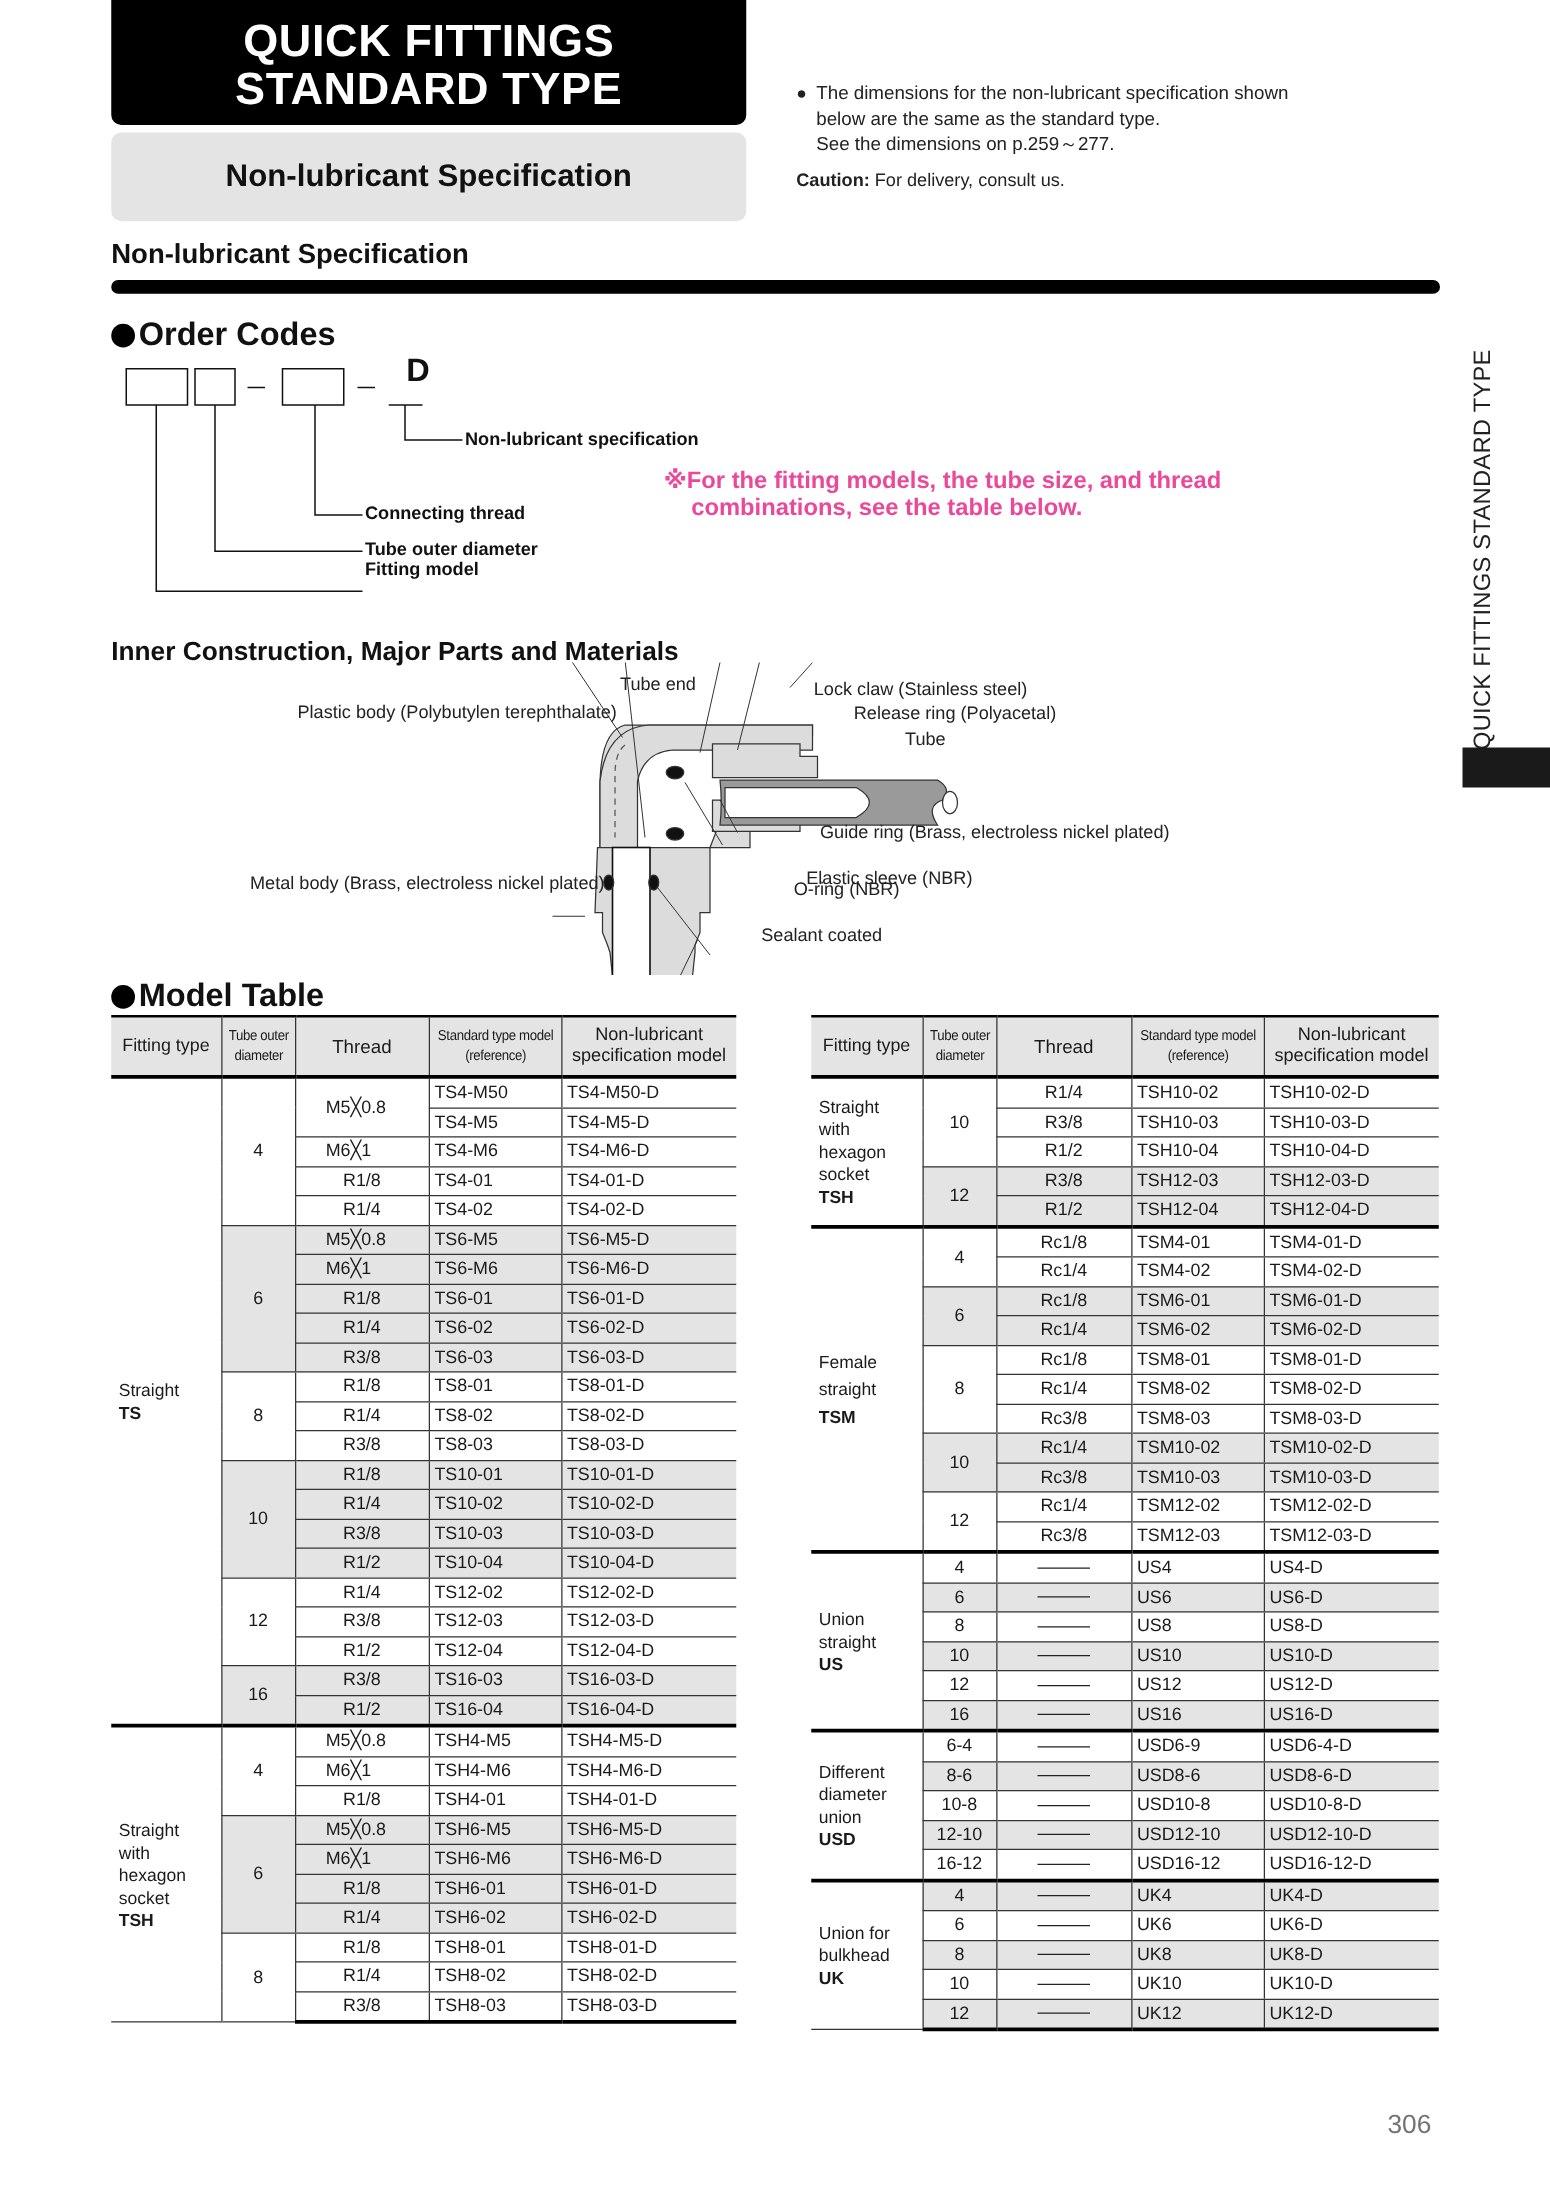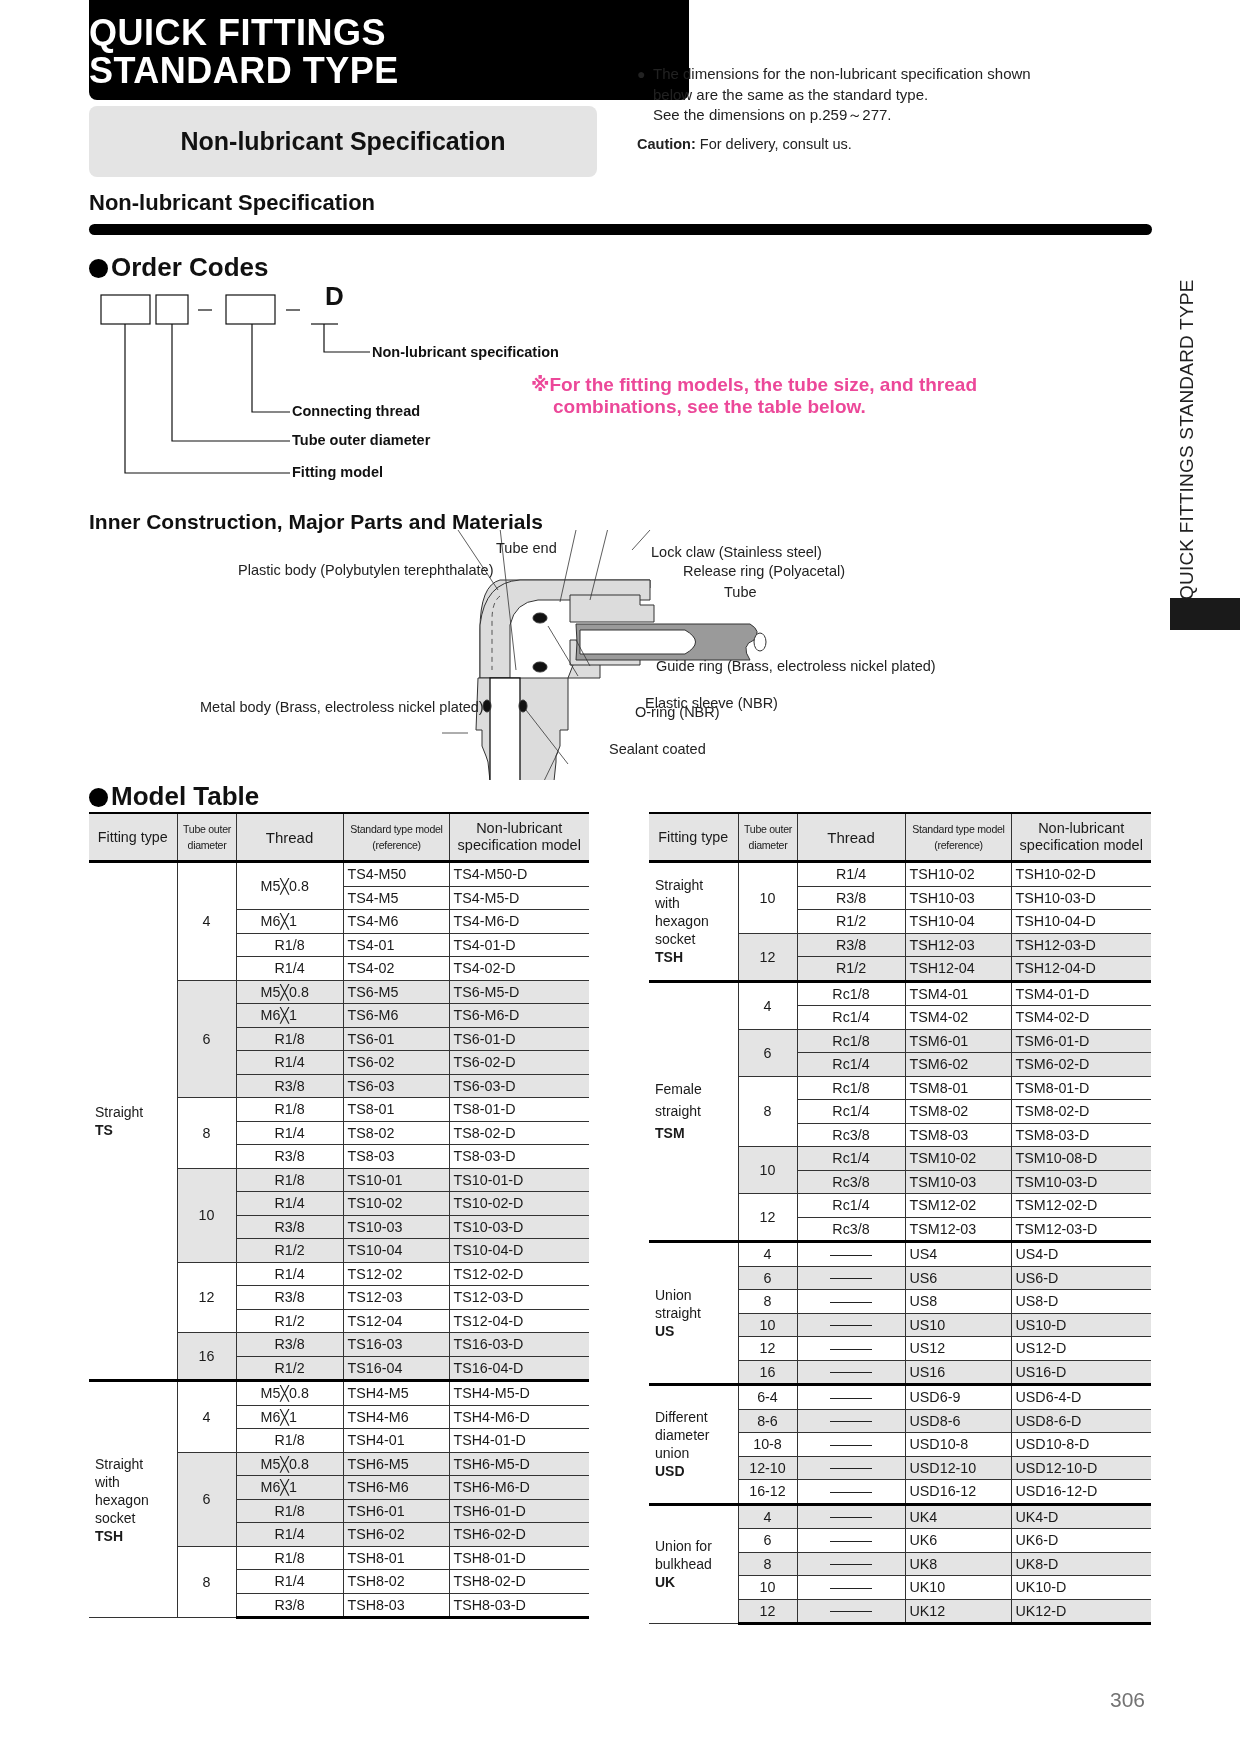--- a/index.html
+++ b/index.html
@@ -1,22 +1,22 @@
 <!DOCTYPE html>
 <html><head>
 <meta charset="utf-8">
 <style>
   html, body { margin: 0; padding: 0; background: #ffffff; }
   body { width: 1240px; height: 1754px; position: relative; overflow: hidden;
          font-family: "Liberation Sans", "DejaVu Sans", sans-serif; color: #1a1a1a; }
   .abs { position: absolute; }
 
   
-  .title-box { left: 89px; top: 0; width: 600px; height: 100px; background: #000;
-               border-radius: 0 0 8px 8px; color: #fff; text-align: left; }
+  .title-box { left: 89px; top: 0; width: 508px; height: 100px; background: #000;
+               border-radius: 0 0 8px 8px; color: #fff; text-align: center; }
   .title-box .l { font-size: 36px; font-weight: bold; line-height: 38px; letter-spacing: 0.5px; }
   .title-box .l1 { padding-top: 14px; }
   .sub-box { left: 89px; top: 106px; width: 508px; height: 71px; background: #e4e4e4;
              border-radius: 8px; text-align: center; font-size: 25px; font-weight: bold;
              line-height: 71px; color: #111; }
   .notes { left: 637px; top: 64px; width: 470px; font-size: 15px; line-height: 20.5px; color: #222; }
   .notes .b { display: inline-block; width: 16px; font-size: 14px; }
   .notes .ind { padding-left: 16px; }
   .notes .caution { margin-top: 8px; font-size: 14.5px; }
   .notes .caution b { font-weight: bold; }
@@ -97,21 +97,21 @@
       <path d="M244 44 V72 H290"></path>
       <path d="M172 44 V132 H210"></path>
       <path d="M92 44 V161 H210"></path>
       <path d="M45 44 V193 H210"></path>
     </g>
   </svg>
   <div class="oc-label" style="left:245px;top:1px;font-size:26px;">D</div>
   <div class="oc-label" style="left:292px;top:64px;">Non-lubricant specification</div>
   <div class="oc-label" style="left:212px;top:123px;">Connecting thread</div>
   <div class="oc-label" style="left:212px;top:152px;">Tube outer diameter</div>
-  <div class="oc-label" style="left:212px;top:184px;">Fitting model</div>
+  <div class="oc-label" style="left:212px;top:168px;">Fitting model</div>
 </div>
 <div class="abs oc-note">
   <div>※For the fitting models, the tube size, and thread</div>
   <div style="padding-left:22px">combinations, see the table below.</div>
 </div>
 
 <div class="abs cons-title">Inner Construction, Major Parts and Materials</div>
 
 <svg class="abs" style="left:180px;top:530px" width="800" height="250">
   <g stroke="#333" stroke-width="1" fill="#dcdcdc">
@@ -476,21 +476,21 @@
       </tr>
       <tr>
         <td class="c">Rc3/8</td>
         <td class="m">TSM8-03</td>
         <td class="m">TSM8-03-D</td>
       </tr>
       <tr>
         <td class="c shade" rowspan="2">10</td>
         <td class="c shade">Rc1/4</td>
         <td class="m shade">TSM10-02</td>
-        <td class="m shade">TSM10-08-D</td>
+        <td class="m shade">TSM10-02-D</td>
       </tr>
       <tr>
         <td class="c shade">Rc3/8</td>
         <td class="m shade">TSM10-03</td>
         <td class="m shade">TSM10-03-D</td>
       </tr>
       <tr>
         <td class="c" rowspan="2">12</td>
         <td class="c">Rc1/4</td>
         <td class="m">TSM12-02</td>

